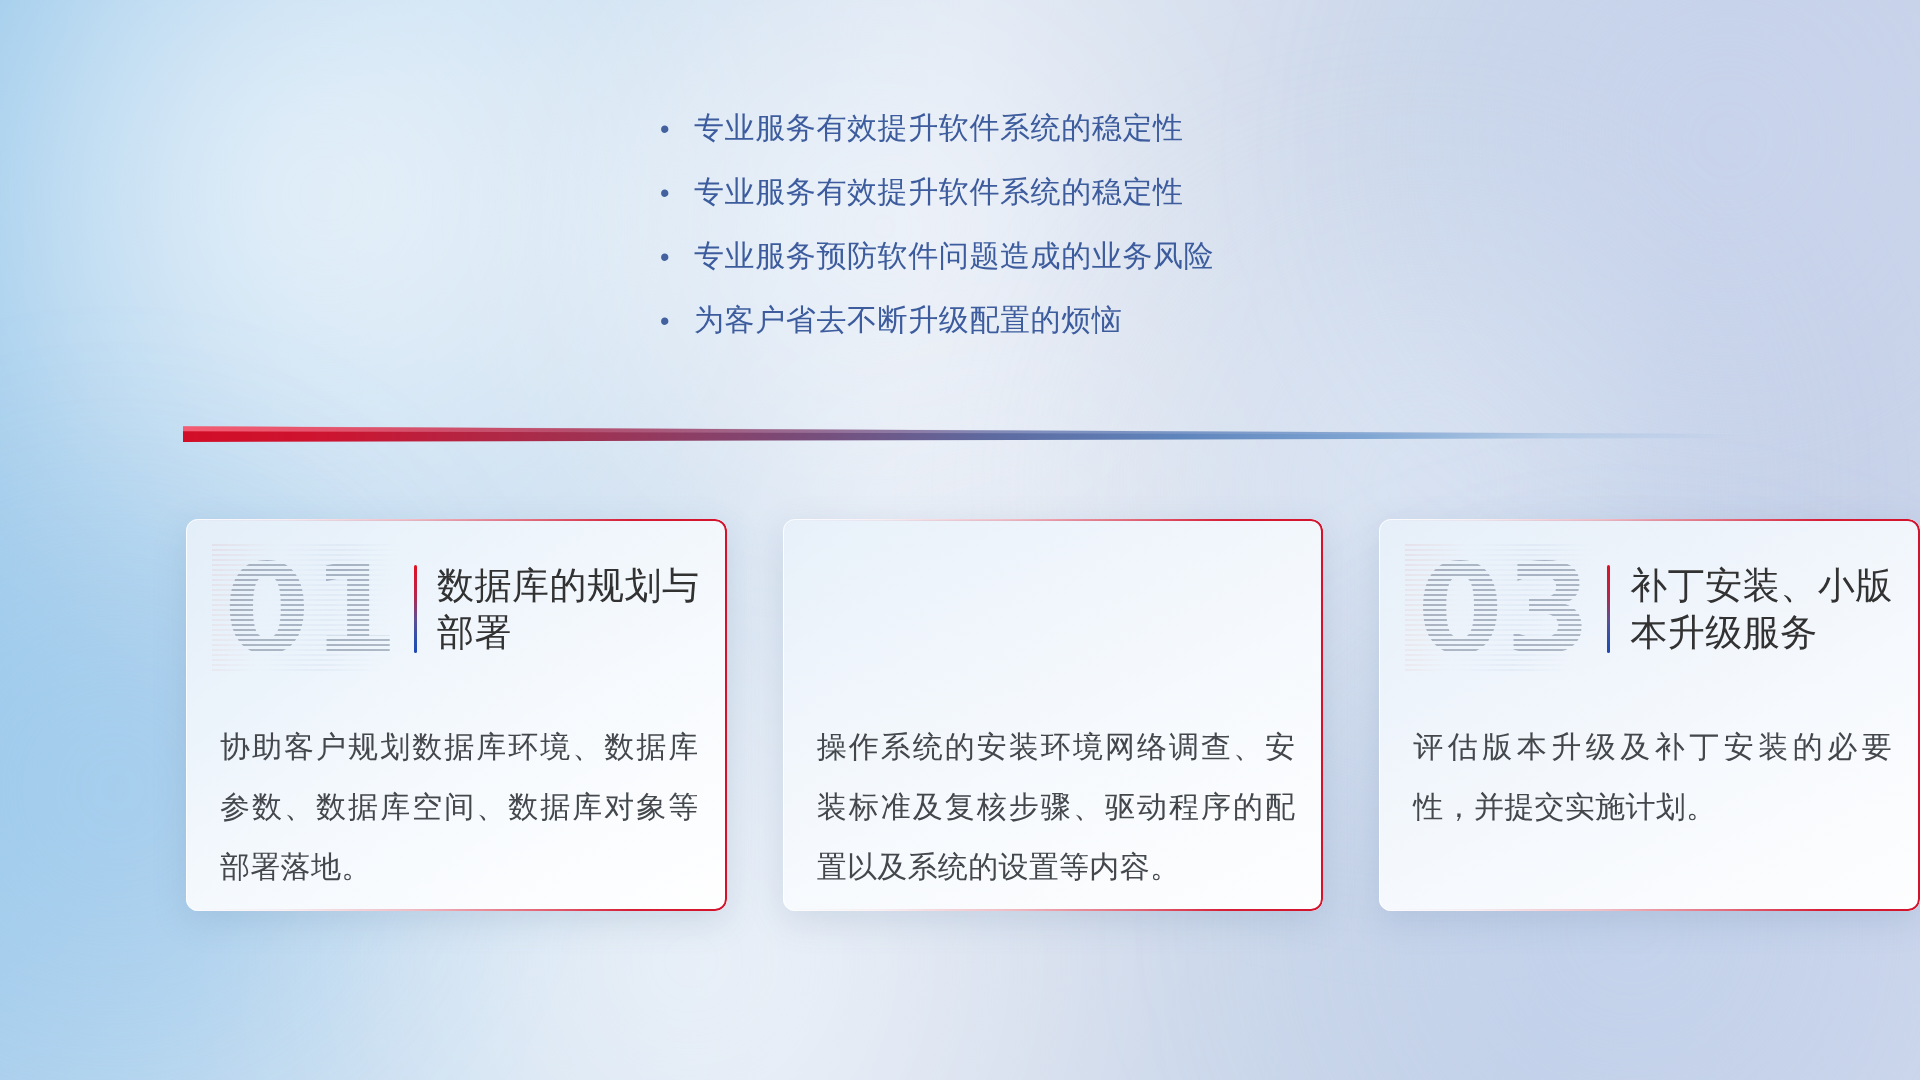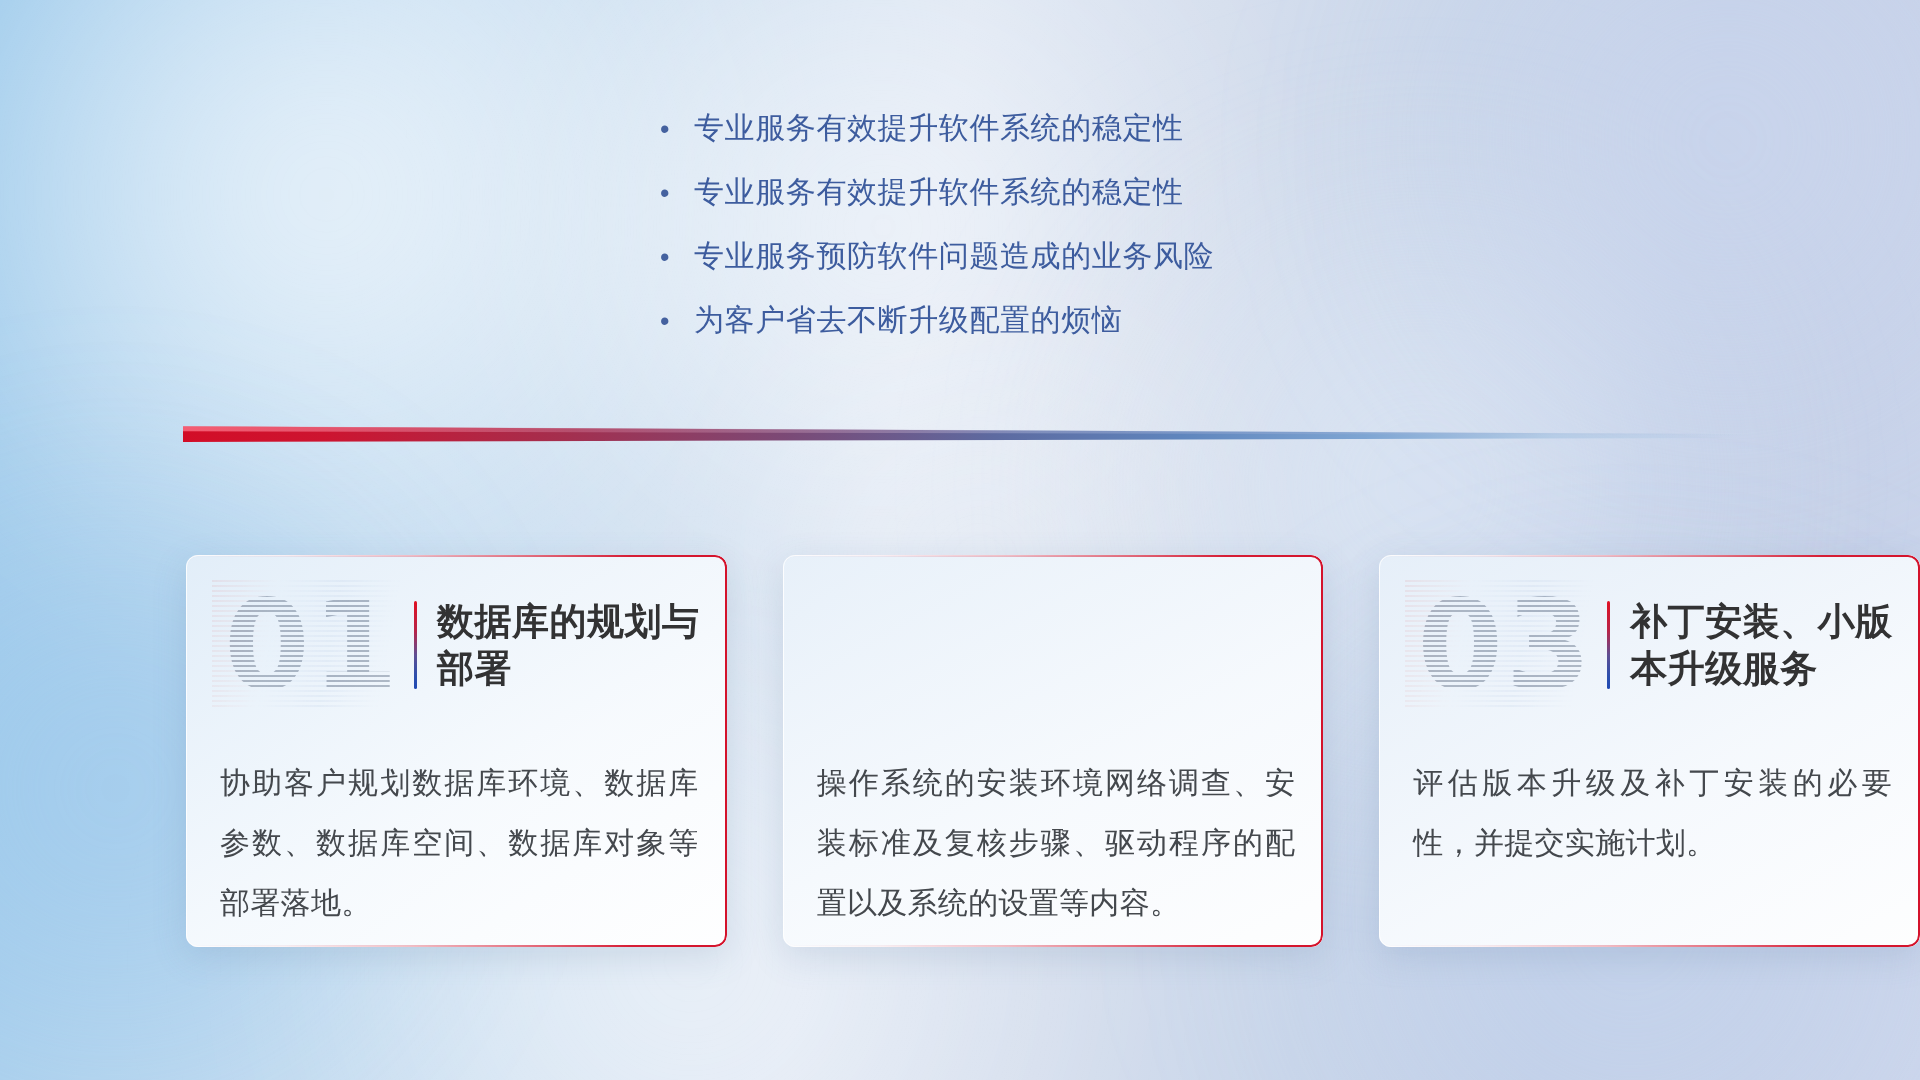--- a/index.html
+++ b/index.html
@@ -71,21 +71,21 @@
     position:absolute; left:0; top:0; width:100%; height:100%;
     background:linear-gradient(90deg,
       rgba(255,120,140,.75) 0%, rgba(200,110,140,.5) 25%,
       rgba(170,180,215,.45) 55%, rgba(215,230,245,0) 100%);
     clip-path:polygon(0 12%, 100% 54%, 100% 62%, 0 40%);
   }
 
   
   #cards{
     position:absolute; left:0; top:519px; width:1920px; height:392px; z-index:5;
-    display:flex; gap:56px; padding-left:186px;margin-top:36px;
+    display:flex; gap:56px; padding-left:186px;
   }
   .card{
     position:relative; width:548px; height:100%;
     border-radius:12px;
     background:linear-gradient(152deg,
       rgba(232,241,250,.88) 0%,
       rgba(240,246,252,.92) 28%,
       rgba(248,251,254,.95) 58%,
       rgba(255,255,255,.97) 100%);
     box-shadow:0 10px 34px rgba(80,110,155,.17);
@@ -144,21 +144,21 @@
         #000 0px,#000 2px, transparent 2px, transparent 5px);
     mix-blend-mode:multiply; opacity:.55; pointer-events:none;
   }
   .card-rule{
     width:3px; flex:0 0 3px; height:88px; margin:0 20px 0 2px;
     background:linear-gradient(180deg,#e01022 0%,#b82448 34%,#5d4f94 62%,#2b4fae 86%,#1f49b4 100%);
     border-radius:2px;
   }
   .card-title{
     flex:1 1 auto; padding-right:17px;
-    font-size:37px; line-height:1.28; font-weight:700;
+    font-size:37px; line-height:1.28; font-weight:400;
     color:#323233; letter-spacing:.5px;
   }
   .card-body{
     position:absolute; left:34px; right:28px; top:198px;
     font-size:30px; line-height:2.0;
     color:#44484d; letter-spacing:.3px;
     text-align:justify;
   }
 </style>
 </head>

